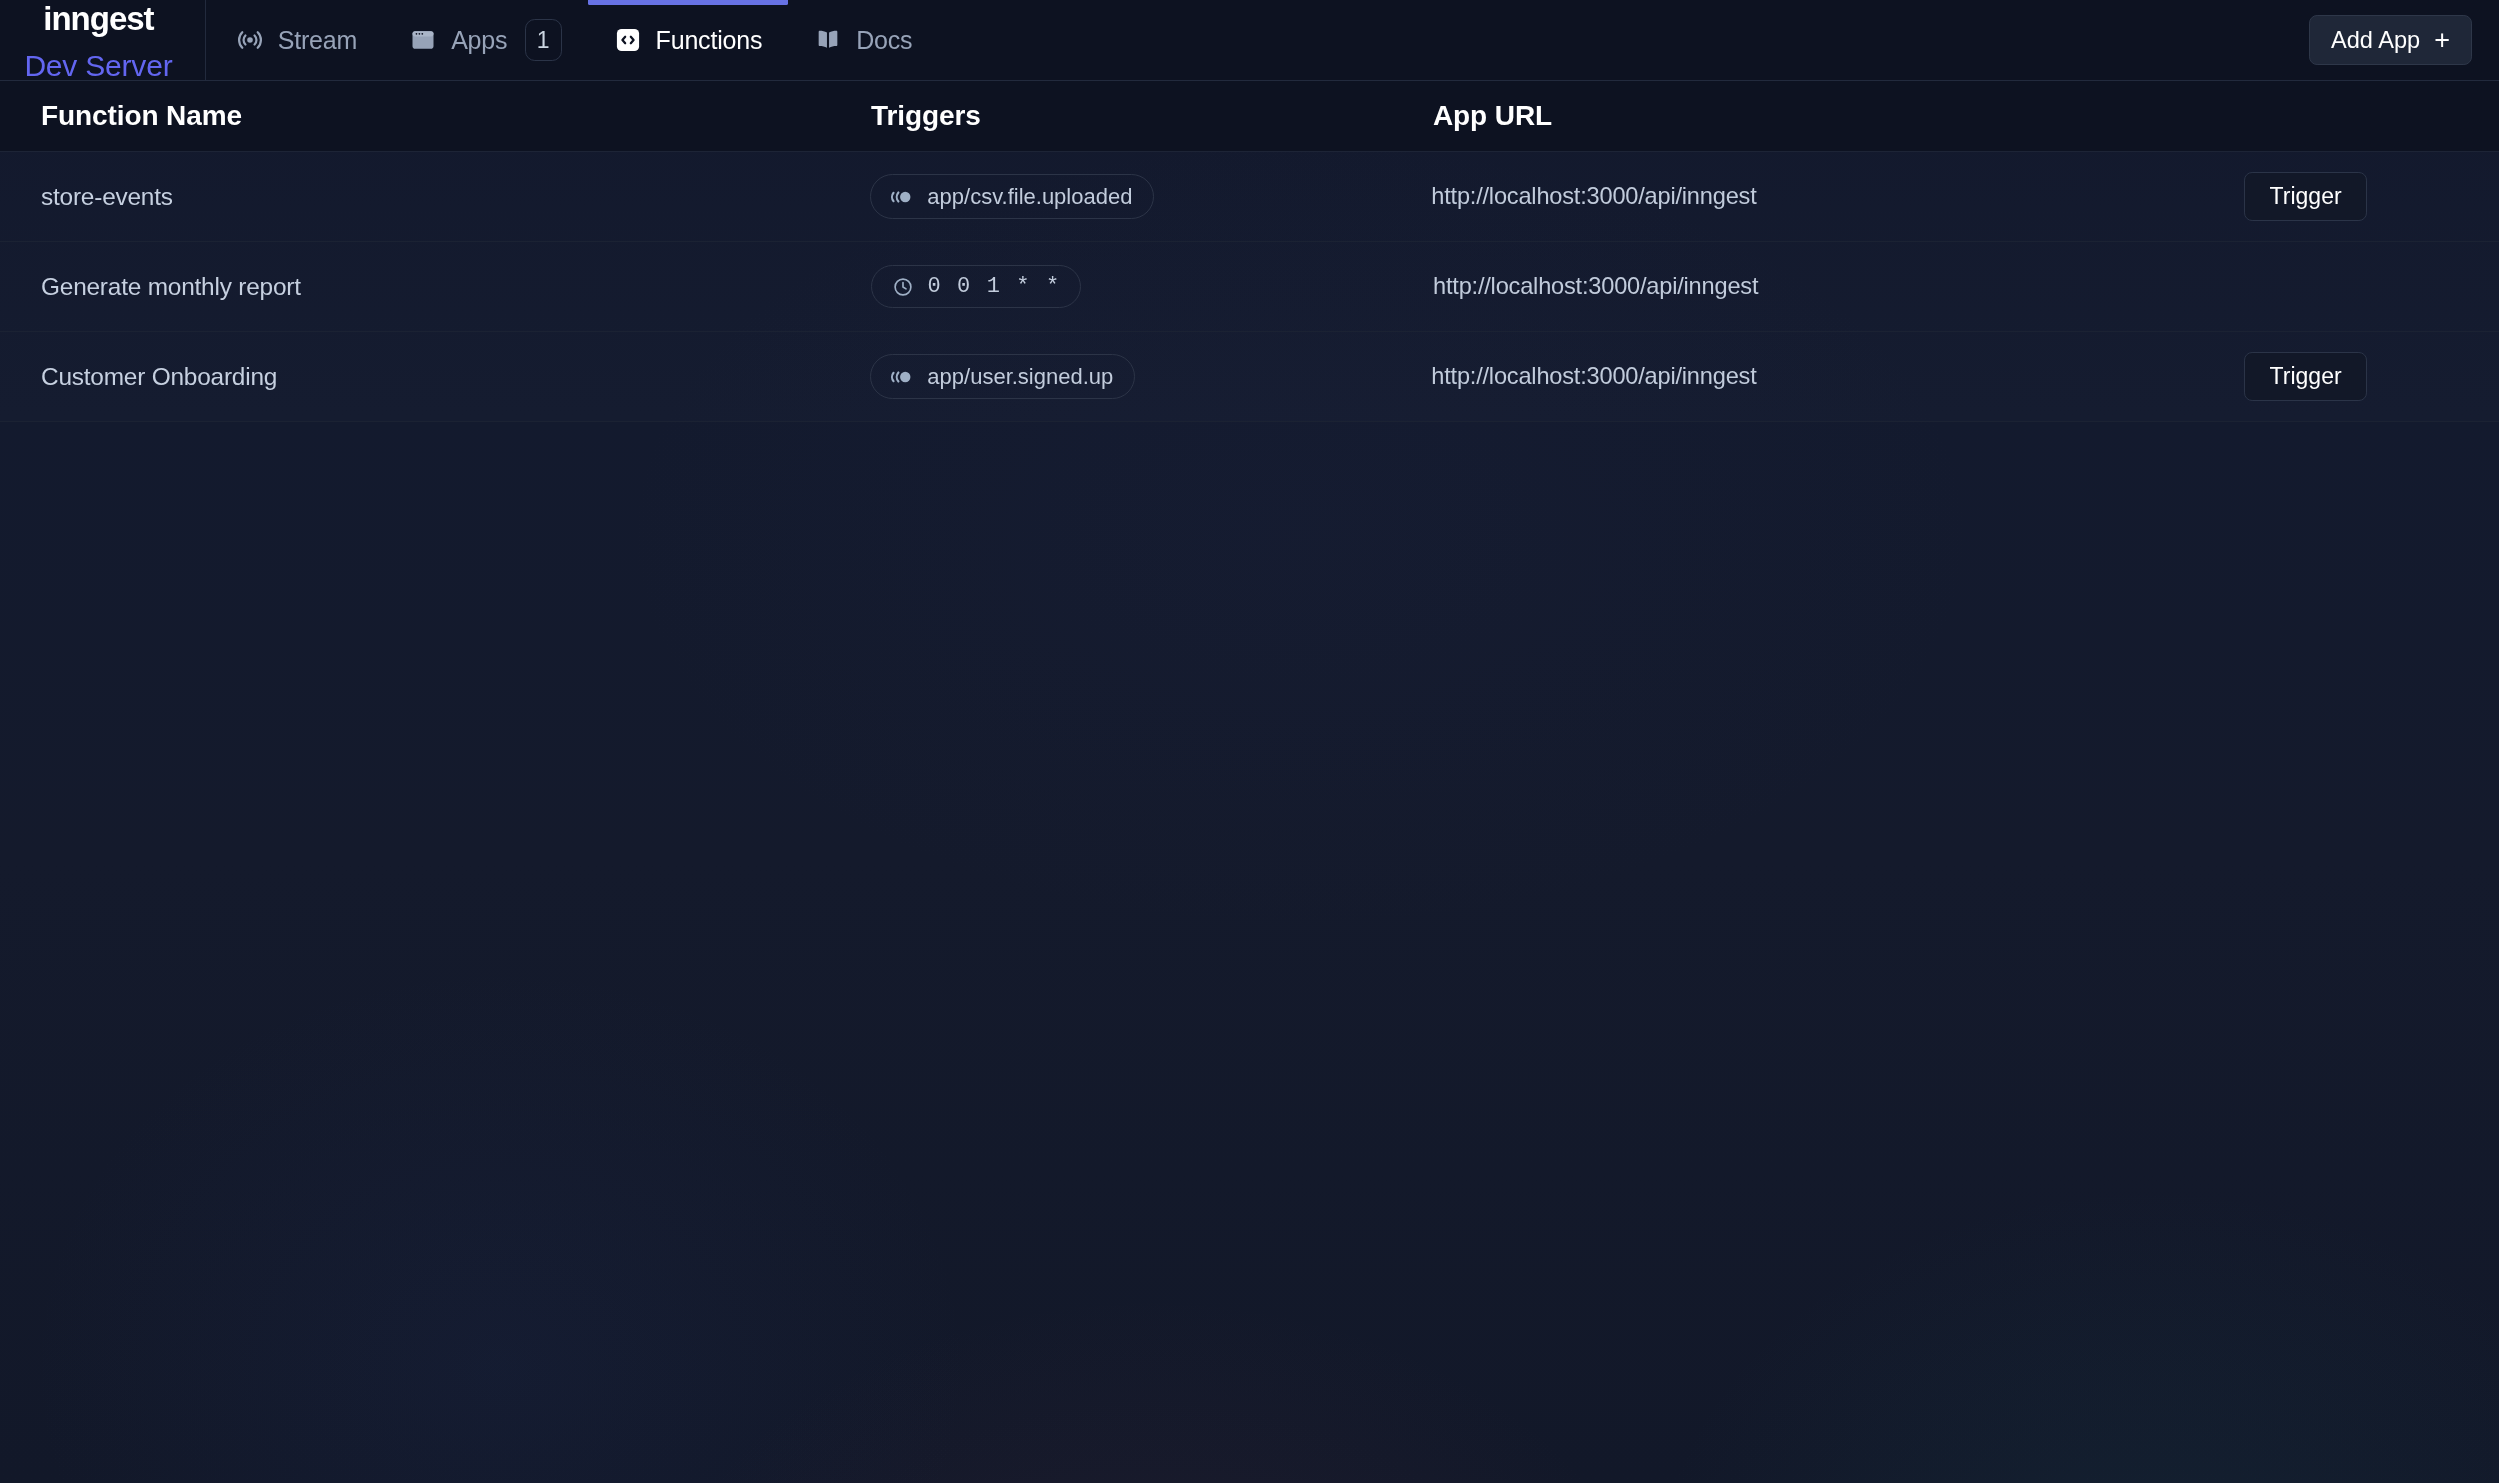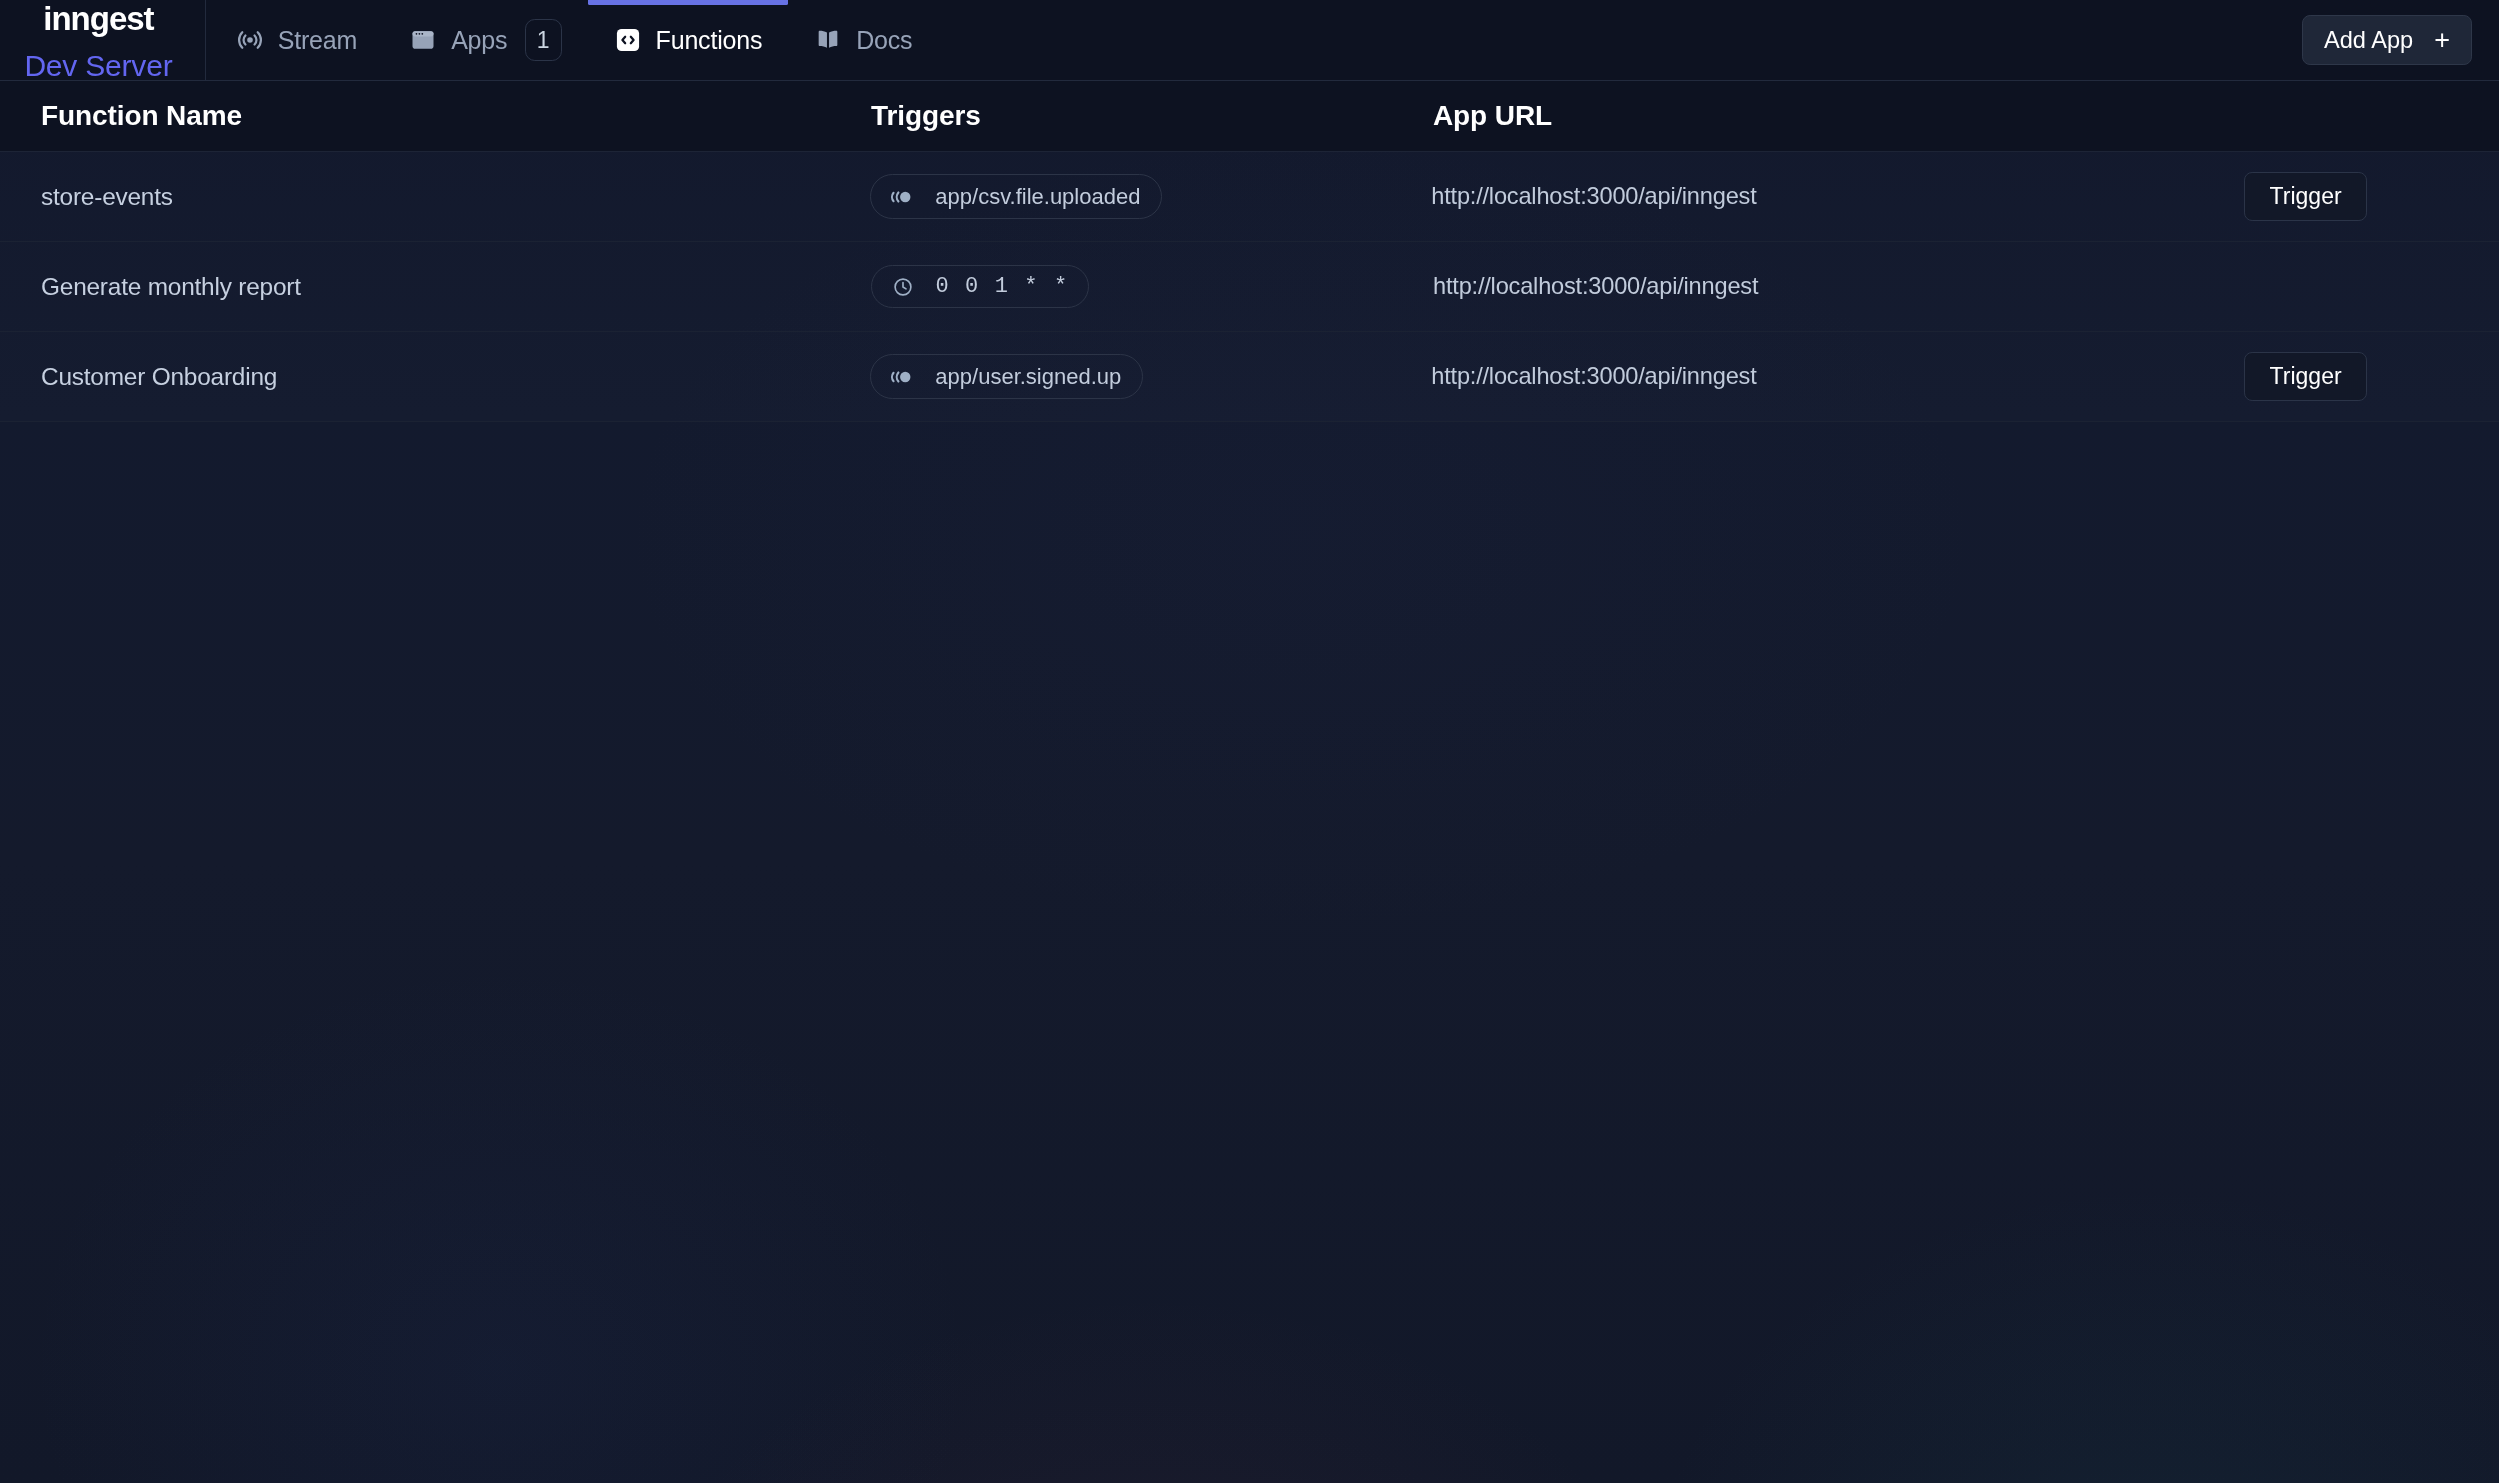--- a/index.html
+++ b/index.html
@@ -76,21 +76,21 @@
   .badge-count {
     min-width:37px; height:42px;
     border:1.6px solid #2b3448; border-radius:9.8px;
     display:flex; align-items:center; justify-content:center;
     font-size:23px; color:#cbd5e1; padding:0 8.1px;
     margin-left:3.3px;
   }
 
   .nav-right { margin-left:auto; padding-right:28px; display:flex; align-items:center; }
   .add-app-btn {
-    display:flex; align-items:center; gap:21px;
+    display:flex; align-items:center; gap:14px;
     background:#1f2738;
     border:1.6px solid #2e3749;
     border-radius:8.1px;
     color:#ffffff;
     font-size:23.6px;
     font-weight:500;
     padding:10.6px 21px;
     cursor:pointer;
     white-space:nowrap;
   }
@@ -117,21 +117,21 @@
     display:flex; align-items:center;
     height:90px;
     border-bottom:1.6px solid #1b2233;
     background:rgba(255,255,255,0.012);
   }
 
   .fn-name { font-size:24.4px; color:#c6d0e0; letter-spacing:-0.2px; white-space:nowrap; }
   .app-url { font-size:23.6px; color:#c1cbdb; letter-spacing:-0.2px; white-space:nowrap; }
 
   .pill {
-    display:inline-flex; align-items:center; gap:22px;
+    display:inline-flex; align-items:center; gap:14px;
     border:1.6px solid #2c3447;
     border-radius:813px;
     padding:8.1px 21px 8.1px 18px;
     background:transparent;
     font-size:22px;
     color:#c2ccdc;
     white-space:nowrap;
     cursor:pointer;
   }
   .pill.cron { font-family:"Liberation Mono", monospace; letter-spacing:1.6px; padding:8.1px 19.5px; }

